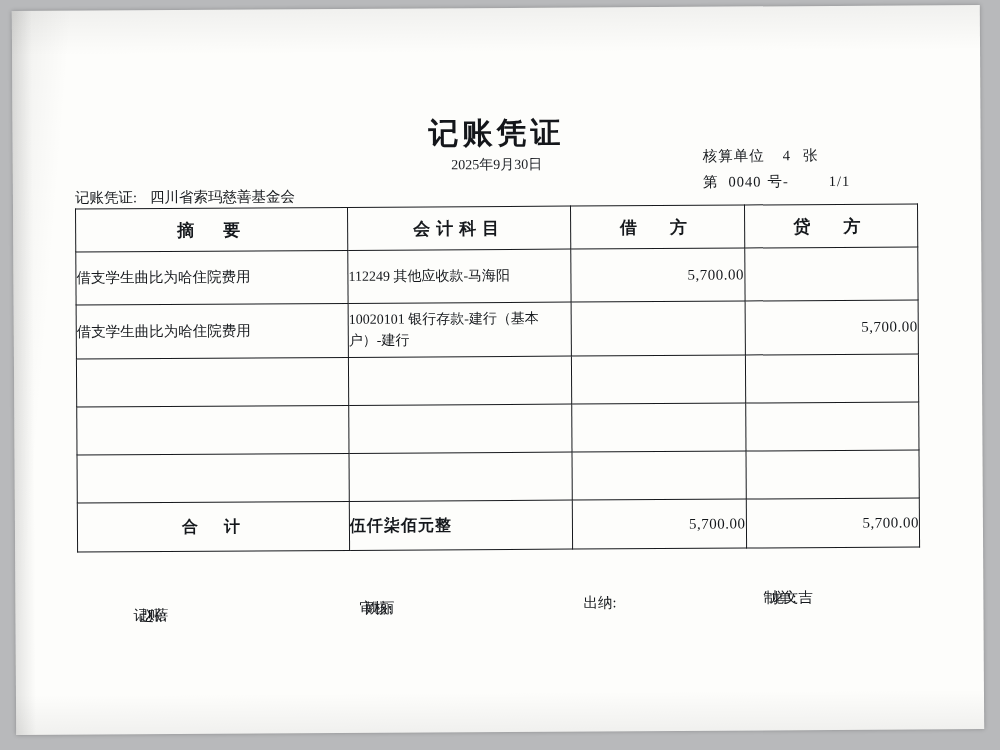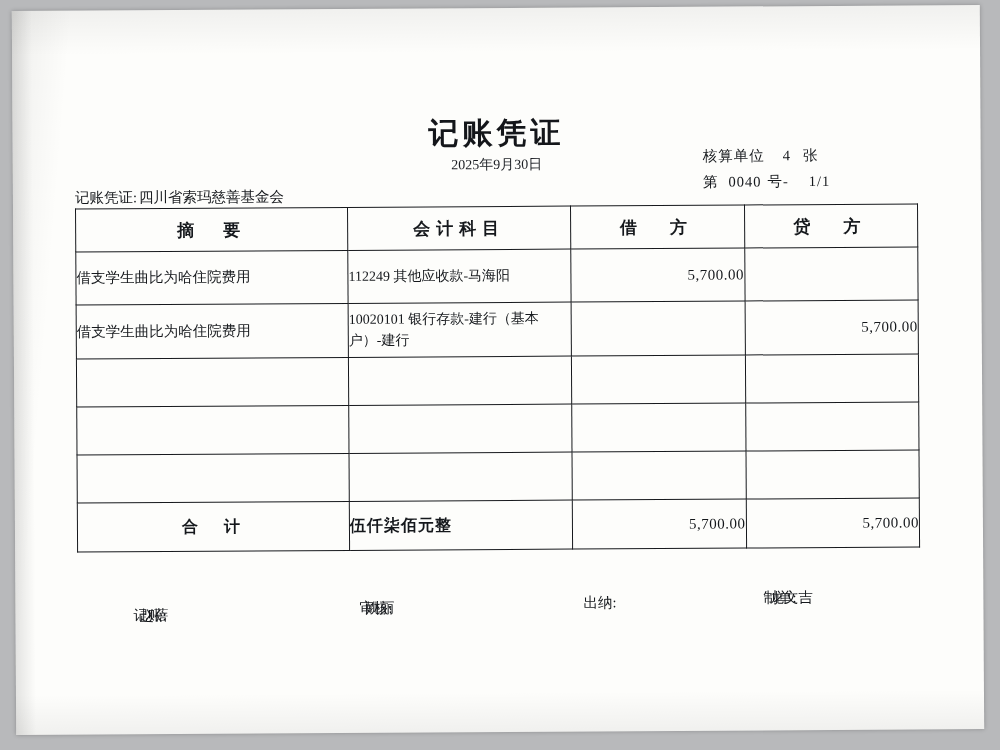--- a/index.html
+++ b/index.html
@@ -84,30 +84,30 @@
   .attach-line .num { margin: 0 12px 0 18px; }
   .voucher-line {
     position: absolute;
     top: 166px;
     left: 690px;
     font-size: 14.5px;
     color: #15181c;
     letter-spacing: 1px;
   }
   .voucher-line .vnum { margin: 0 6px 12px 10px; }
-  .voucher-line .vpage { margin-left: 20px; }
+  .voucher-line .vpage { margin-left: 40px; }
 
   .unit-line {
     position: absolute;
     top: 178px;
     left: 62px;
     font-size: 14.5px;
     color: #15181c;
   }
-  .unit-line .unit-name { margin-left: 2px; text-align: center; }
+  .unit-line .unit-name { margin-left: 13px; text-align: center; }
 
   
   table.voucher {
     position: absolute;
     left: 62px;
     top: 198px;
     width: 843px;
     border-collapse: collapse;
     table-layout: fixed;
   }

